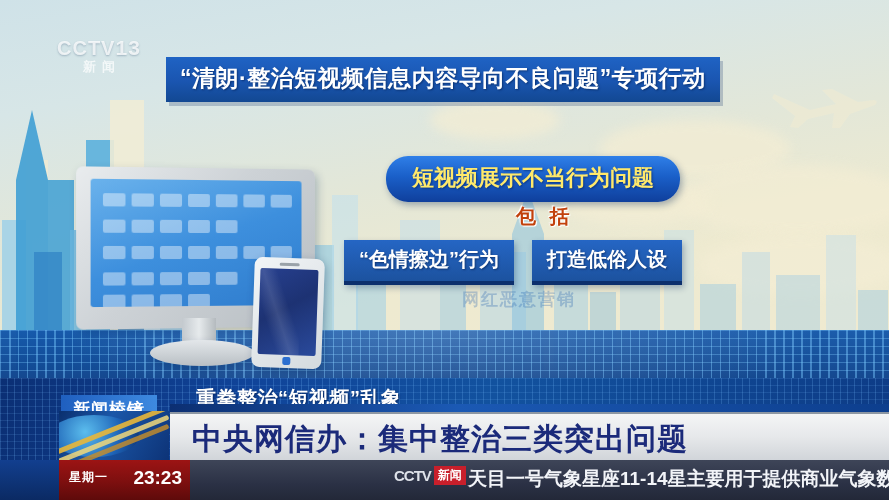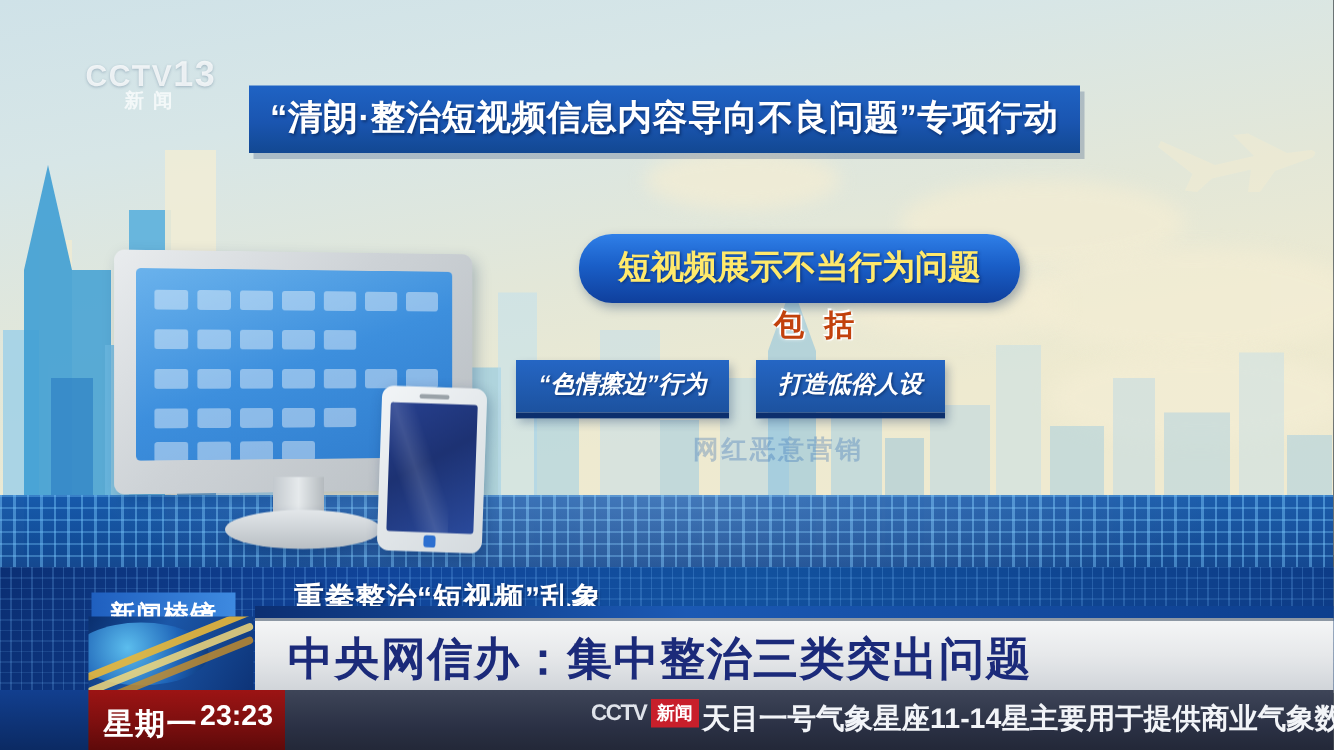--- a/index.html
+++ b/index.html
@@ -55,37 +55,37 @@
   
   .top-banner{position:absolute;left:166px;top:57px;padding:6px 14px 8px 14px;
       background:linear-gradient(180deg,#1f63c4 0%,#1a55b0 55%,#124892 100%);
       box-shadow:3px 4px 0 rgba(30,60,110,.25);}
   .top-banner span{color:#fff;font-size:23px;font-weight:bold;letter-spacing:.5px;
       text-shadow:1px 1px 2px rgba(0,30,80,.6);white-space:nowrap;}
 
   
   .cctv13{position:absolute;left:57px;top:36px;color:rgba(255,255,255,.78);
       font-size:20px;font-weight:bold;letter-spacing:1px;text-shadow:0 1px 2px rgba(60,90,120,.35);}
-  .cctv13 .num{font-size:24px;}
+  .cctv13 .num{font-size:21px;}
   .cctv13-sub{position:absolute;left:83px;top:58px;color:rgba(255,255,255,.72);
       font-size:13px;letter-spacing:6px;font-weight:bold;}
 
   
   .pill{position:absolute;left:386px;top:156px;padding:7px 26px 9px 26px;border-radius:22px;
       background:linear-gradient(180deg,#2f7fe8 0%,#1a5fc8 45%,#0f3f9c 100%);
       box-shadow:2px 3px 7px rgba(10,40,90,.35);}
   .pill span{color:#ffe96b;font-size:22px;font-weight:bold;white-space:nowrap;
       text-shadow:1px 1px 2px rgba(0,30,90,.55);}
   .baokuo{position:absolute;left:516px;top:203px;color:#c2410c;font-size:20px;font-weight:bold;
       letter-spacing:4px;text-shadow:0 0 3px #fff,1px 1px 0 #fff,-1px -1px 0 #fff;}
   .boxrow{position:absolute;left:344px;top:240px;display:flex;gap:18px;}
   .obox{padding:6px 15px 8px 15px;background:linear-gradient(180deg,#2566c4 0%,#1c529f 100%);
       border-bottom:4px solid #0c2f6d;box-shadow:2px 3px 6px rgba(10,40,90,.3);}
-  .obox span{color:#fff;font-size:16px;font-weight:bold;white-space:nowrap;
-      text-shadow:1px 1px 2px rgba(0,25,70,.55);font-style:italic;}
+  .obox span{color:#fff;font-size:20px;font-weight:bold;white-space:nowrap;
+      text-shadow:1px 1px 2px rgba(0,25,70,.55);}
   .ghost{position:absolute;left:462px;top:288px;font-size:17px;font-weight:bold;
       color:rgba(40,100,175,.30);letter-spacing:2px;}
 
   
   .lt-wrap{position:absolute;left:0;top:378px;width:889px;height:122px;}
   .lt-bg{position:absolute;left:0;top:0;width:889px;height:82px;
       background:linear-gradient(100deg,#0b2f74 0%,#10449a 28%,#12529f 55%,#0d3b86 100%);}
   .lt-bg:before{content:"";position:absolute;inset:0;
       background:repeating-linear-gradient(to right,rgba(120,190,255,.22) 0 1px,transparent 1px 7px),
                  repeating-linear-gradient(to bottom,rgba(120,190,255,.14) 0 1px,transparent 1px 7px);}
@@ -106,21 +106,21 @@
   .headline-bar span{position:absolute;left:22px;top:5px;color:#1b2a7a;font-size:30px;
       font-weight:bold;letter-spacing:1px;white-space:nowrap;}
   .hl-stripe{position:absolute;left:170px;top:404px;width:719px;height:9px;
       background:linear-gradient(90deg,#0c2f72,#1b59b4 40%,#0d3e8d);}
 
   
   .ticker{position:absolute;left:0;top:460px;width:889px;height:40px;
       background:linear-gradient(180deg,#3e4558 0%,#2b3145 60%,#232838 100%);}
   .time-box{position:absolute;left:59px;top:460px;width:131px;height:40px;
       background:linear-gradient(180deg,#9c1414 0%,#7d0f0f 55%,#5e0a0a 100%);}
-  .time-box .wd{position:absolute;left:10px;top:9px;color:#fff;font-size:20px;font-weight:bold;letter-spacing:1px;}
+  .time-box .wd{position:absolute;left:10px;top:9px;color:#fff;font-size:12px;font-weight:bold;letter-spacing:1px;}
   .time-box .tm{position:absolute;right:8px;top:7px;color:#fff;font-size:19px;font-weight:bold;}
   .tk-text{position:absolute;left:195px;top:468px;color:#e9ecf2;font-size:17px;font-weight:bold;white-space:nowrap;}
   .tk-logo{position:absolute;left:394px;top:466px;display:flex;align-items:center;gap:3px;}
   .tk-logo .c1{color:#dfe3ea;font-size:15px;font-weight:bold;letter-spacing:-1px;}
   .tk-logo .c2{background:#c81f2b;color:#fff;font-size:12px;font-weight:bold;padding:1px 4px;}
   .tk-text2{position:absolute;left:468px;top:466px;color:#f2f4f8;font-size:19px;font-weight:bold;white-space:nowrap;}
   .tk-leftblock{position:absolute;left:0;top:460px;width:59px;height:40px;
       background:linear-gradient(180deg,#123f8f,#0b2a63);}
 </style>
 </head>

